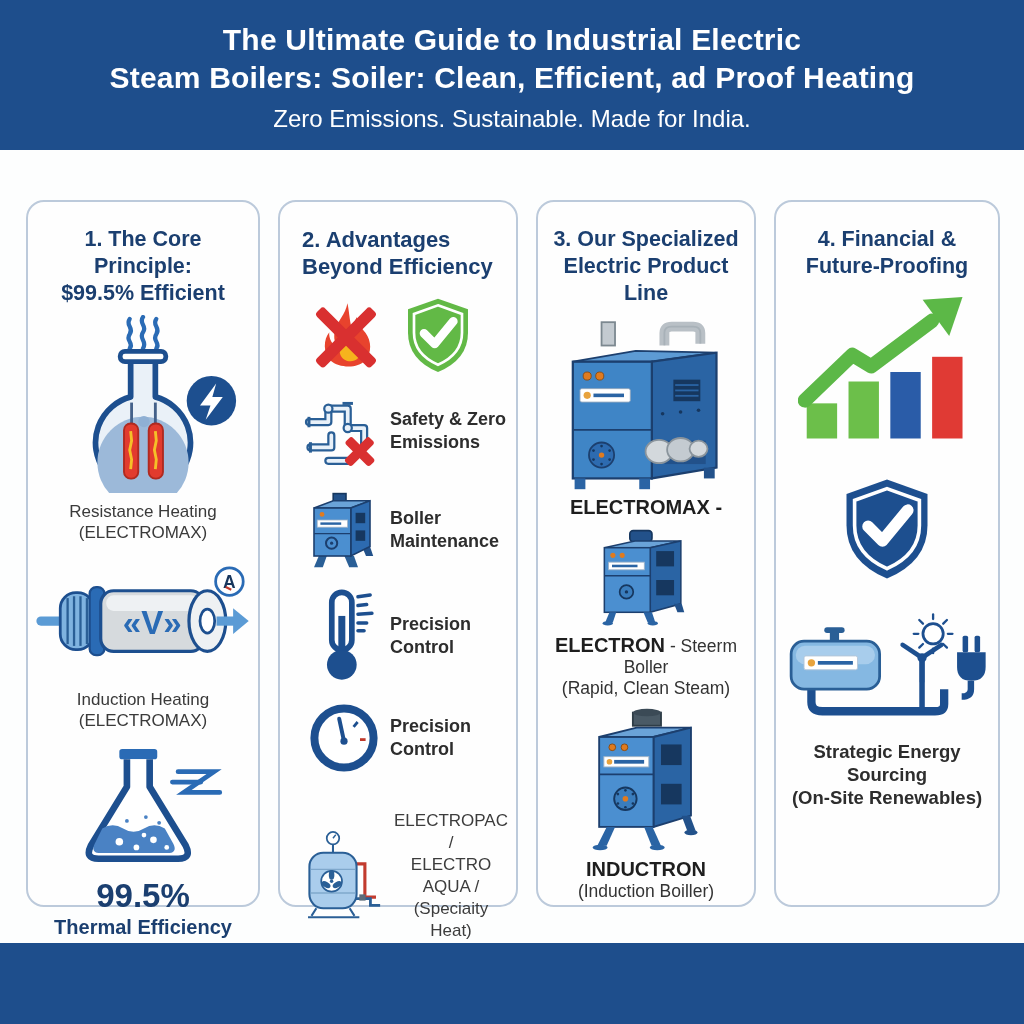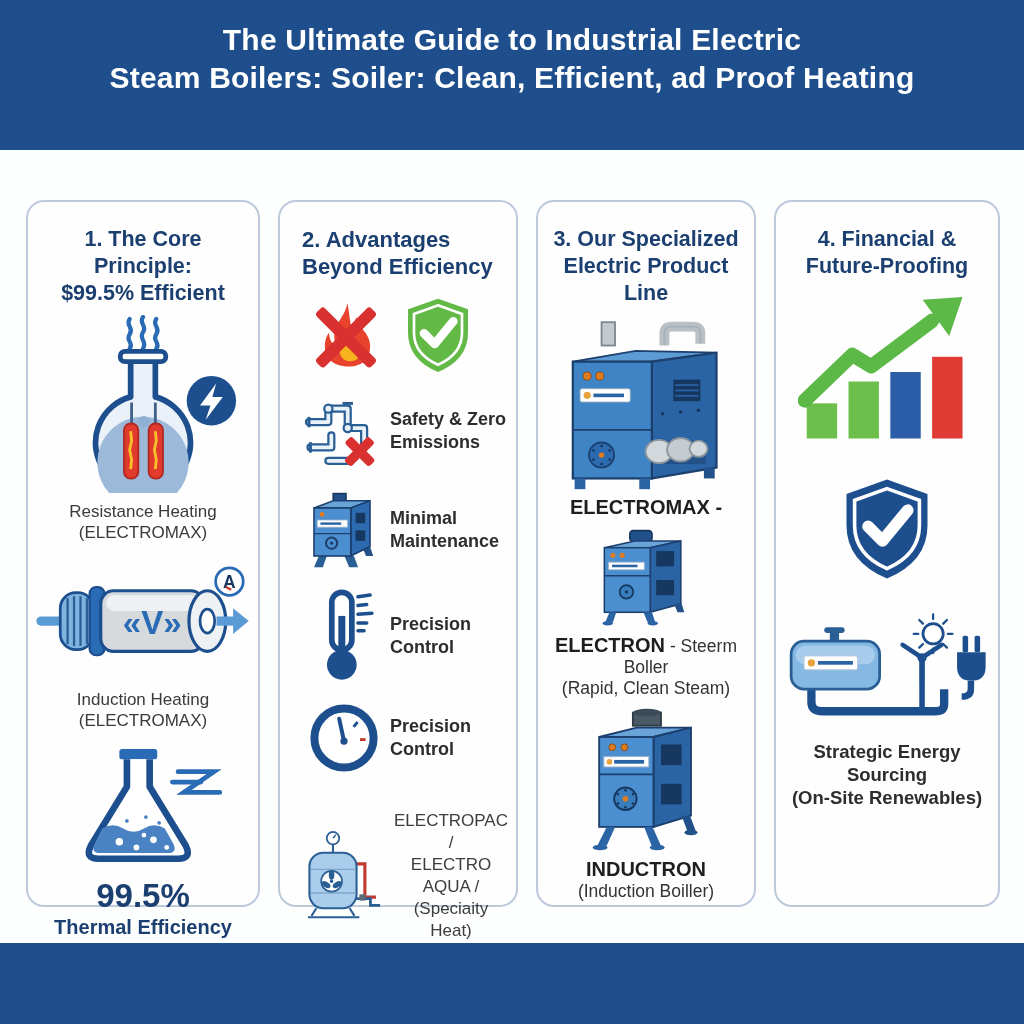--- a/index.html
+++ b/index.html
@@ -33,20 +33,21 @@
   svg text{font-family:"Liberation Sans",sans-serif;}
 </style>
 </head>
 <body>
 
 <div class="page">
 
   <header class="banner">
     <div class="banner-title">The Ultimate Guide to Industrial Electric
 Steam Boilers: Soiler: Clean, Efficient, ad Proof Heating</div>
+    <div class="banner-subtitle">Zero Emissions. Sustainable. Made for India.</div>
   </header>
 
   <main class="cards">
 
     <section class="card">
       <h2 class="card-title">1. The Core Principle:
 $99.5% Efficient</h2>
 
       <span style="margin-top:8px;">
         <svg width="190" height="178" viewBox="0 0 200 187" aria-hidden="true">
@@ -187,21 +188,21 @@
             <circle cx="30" cy="38" r="3" fill="#e07b1f"></circle>
             <rect x="24" y="45" width="38" height="9" fill="#fff" stroke="#9fb3c8"></rect>
             <rect x="28" y="48" width="26" height="3" fill="#2a64a4"></rect>
             <line x1="20" y1="62" x2="66" y2="62" stroke="#1c3f6e" stroke-width="1.5"></line>
             <circle cx="42" cy="74" r="7" fill="none" stroke="#1c3f6e" stroke-width="2.5"></circle>
             <circle cx="42" cy="74" r="2" fill="#1c3f6e"></circle>
             <rect x="72" y="36" width="12" height="13" fill="#16375f"></rect>
             <rect x="72" y="58" width="12" height="13" fill="#16375f"></rect>
           </svg>
         </span>
-        <div class="adv-text">Minimal
+        <div class="adv-text">Boller
 Maintenance</div>
       </div>
 
       <div class="adv-row" style="margin-top:12px;">
         <span class="adv-icon">
           <svg width="74" height="96" viewBox="0 0 80 110" aria-hidden="true">
             <rect x="26" y="5" width="23" height="66" rx="11.5" fill="#fff" stroke="#1d4f8f" stroke-width="6.5"></rect>
             <rect x="33.5" y="32" width="8" height="42" fill="#1d4f8f"></rect>
             <circle cx="37.5" cy="88" r="17" fill="#1d4f8f"></circle>
             <g stroke="#1d4f8f" stroke-width="4" stroke-linecap="round">

